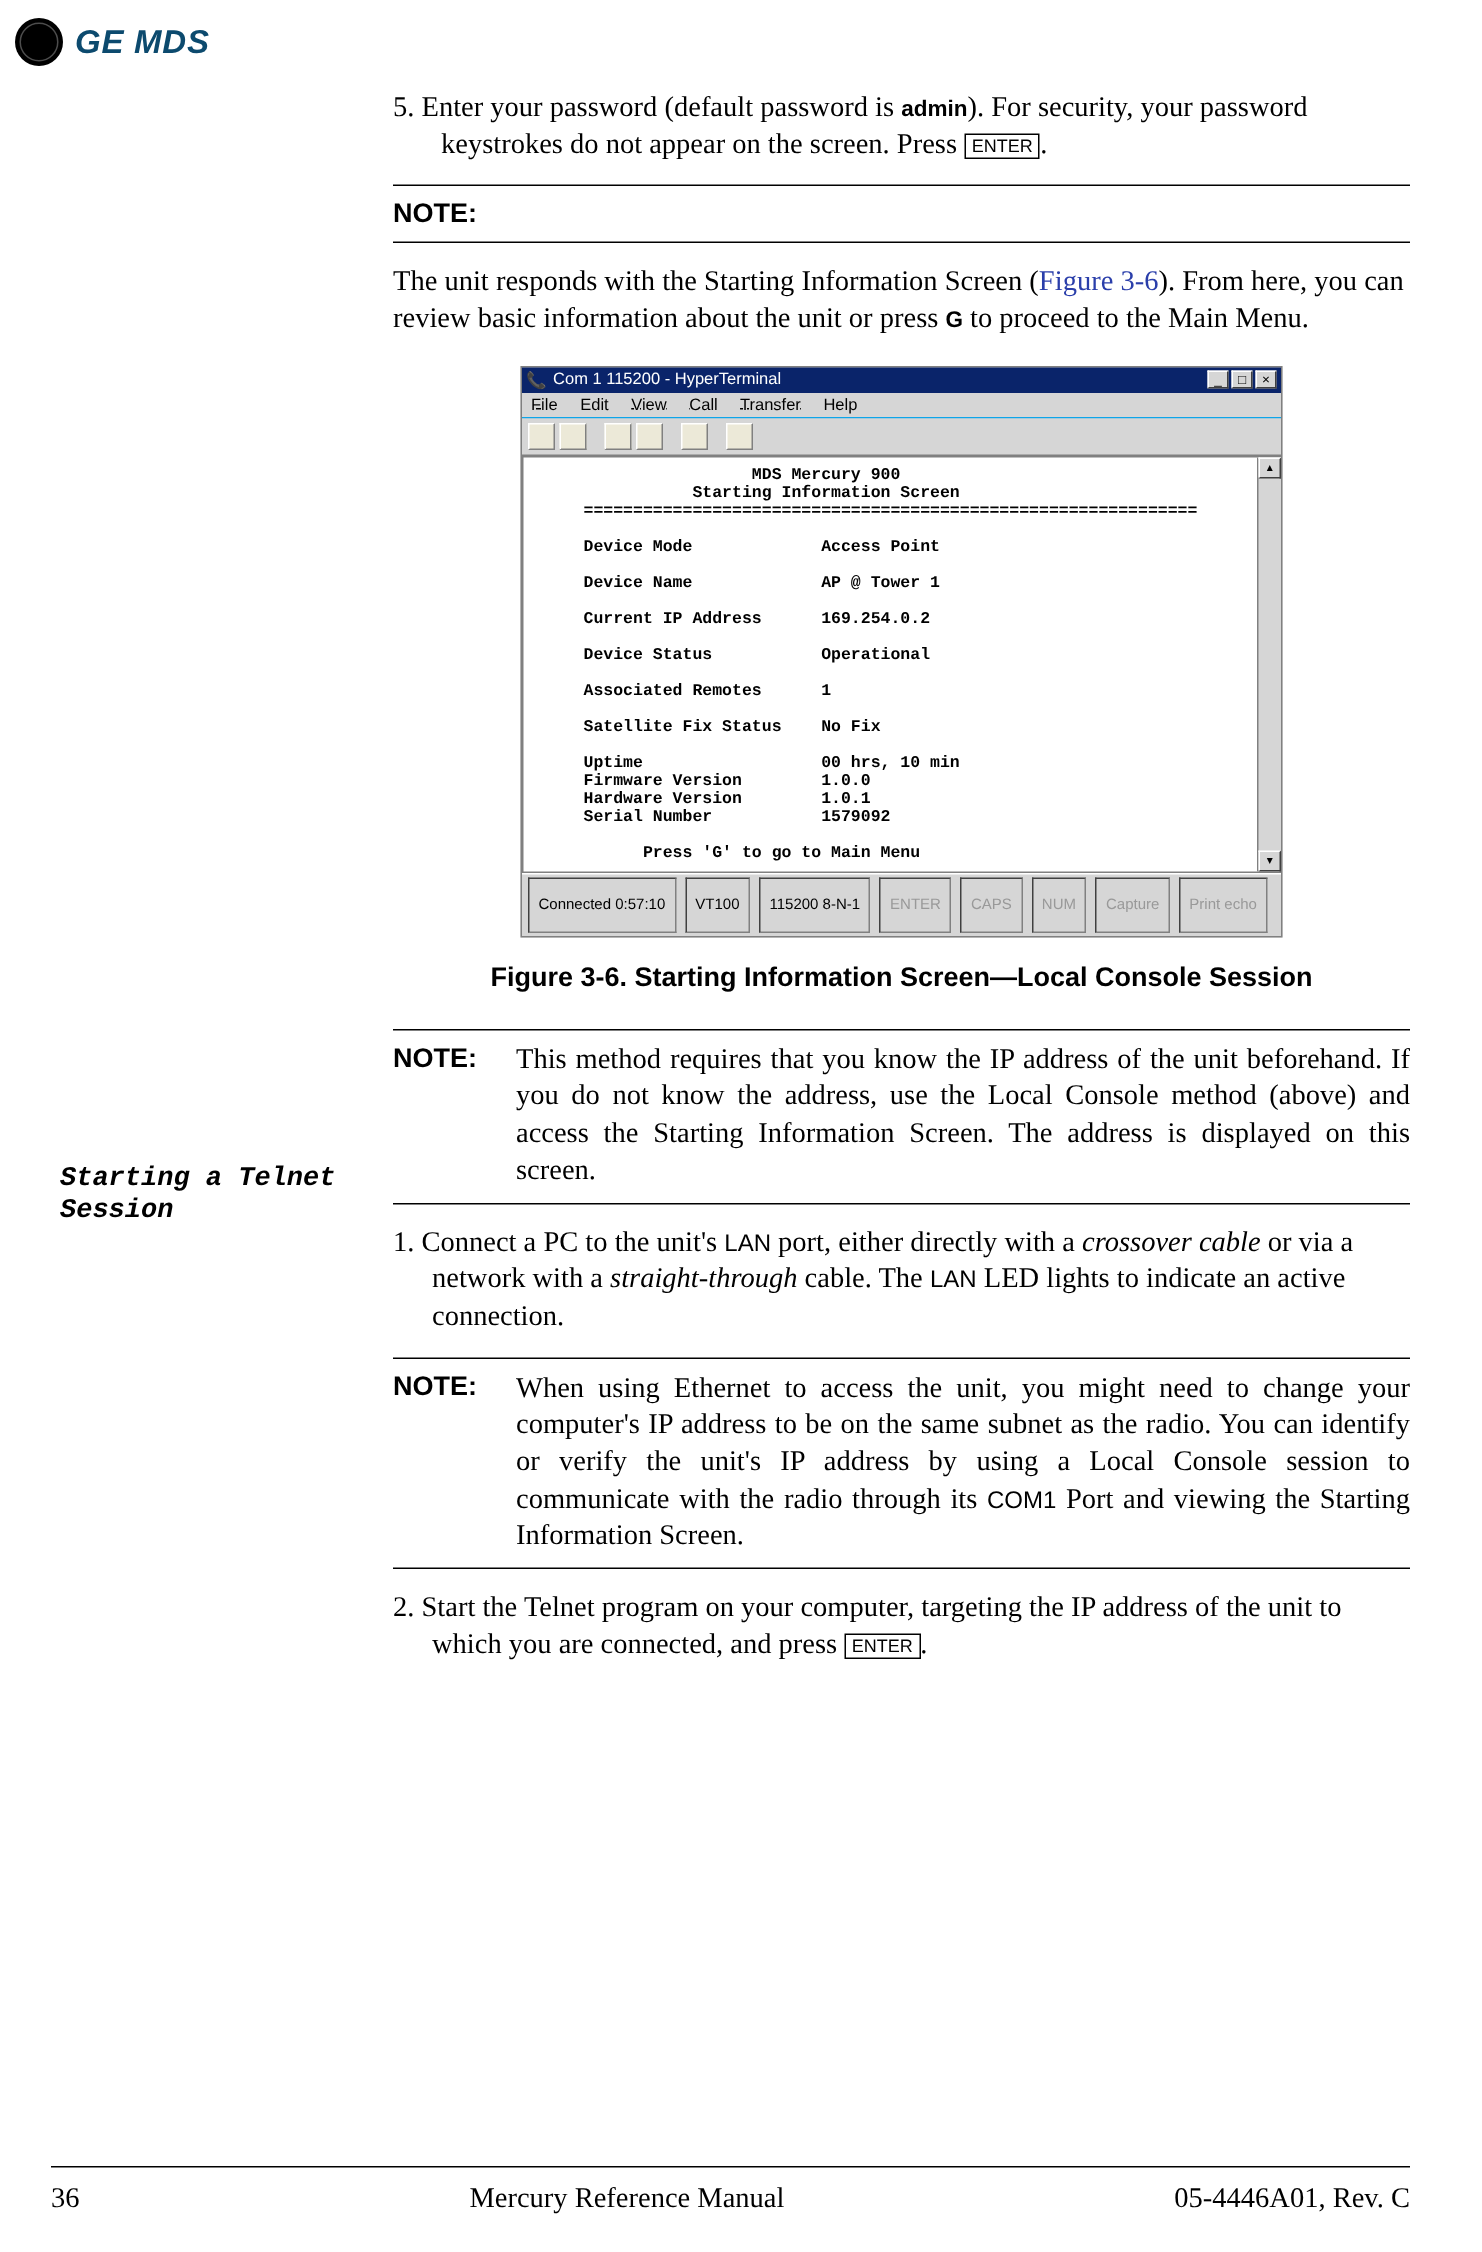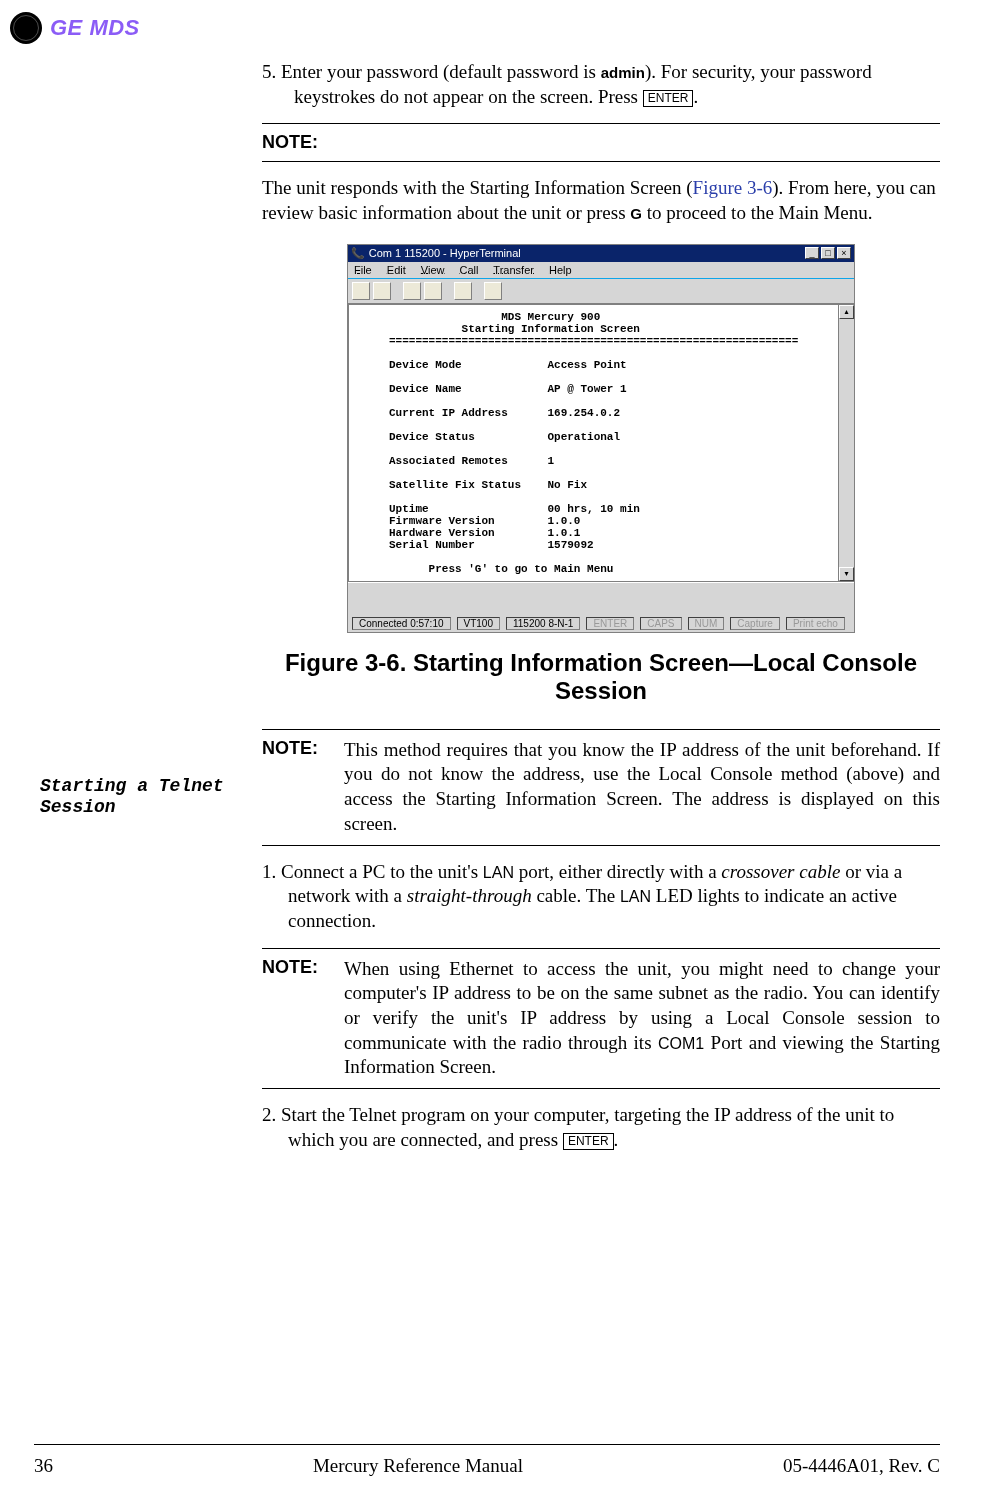--- a/index.html
+++ b/index.html
@@ -34,21 +34,21 @@
       inset: 3px;
       border-radius: 50%;
       border: 1px solid rgba(255,255,255,0.3);
     }
     .ge-text {
       font-family: Arial, Helvetica, sans-serif;
       font-weight: 700;
       font-style: italic;
       font-size: 22px;
       letter-spacing: 0.5px;
-      color: #8b5cf6;
+      color: #0c4a6e;
     }
 
     .main-column {
       position: absolute;
       left: 262px;
       right: 48px;
       top: 60px;
     }
 
     .para { margin: 0 0 14px 0; line-height: 1.3; }
@@ -186,30 +186,29 @@
       border-top: 1px solid #fff;
       padding: 2px 4px;
       font-size: 10px;
       display: flex;
       gap: 6px;
     }
     .status-cell {
       border: 1px solid #808080;
       border-top-color: #404040;
       border-left-color: #404040;
-      padding: 0 6px;
-      background: #d6d6d6;
-      margin-top: 32px;
+      padding: 12px 6px;
+      background: #d6d6d6;
     }
     .status-dim { color: #999; }
 
     .fig-caption {
       font-family: Arial, Helvetica, sans-serif;
       font-weight: 700;
-      font-size: 24px;
+      font-size: 18px;
       text-align: center;
       margin: 16px 0 24px 0;
     }
 
     .sidebar-heading {
       position: absolute;
       left: 40px;
       width: 200px;
       font-family: Liberation Mono, monospace;
       font-weight: 700;

